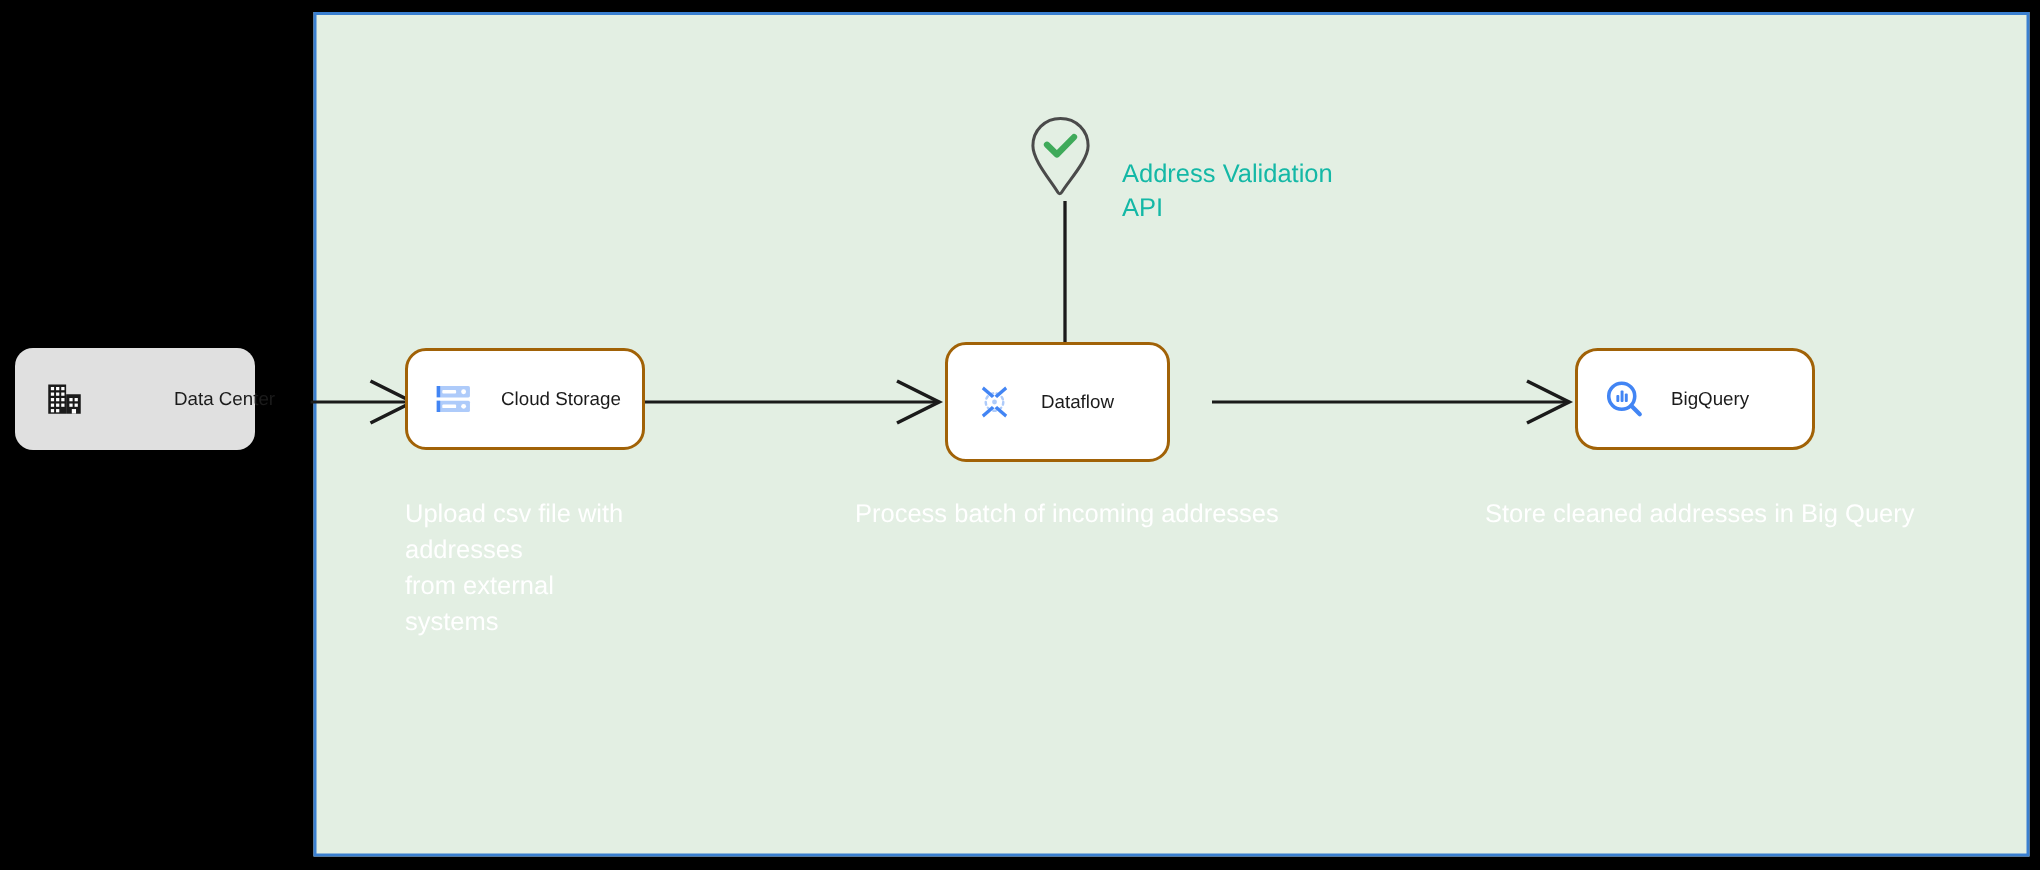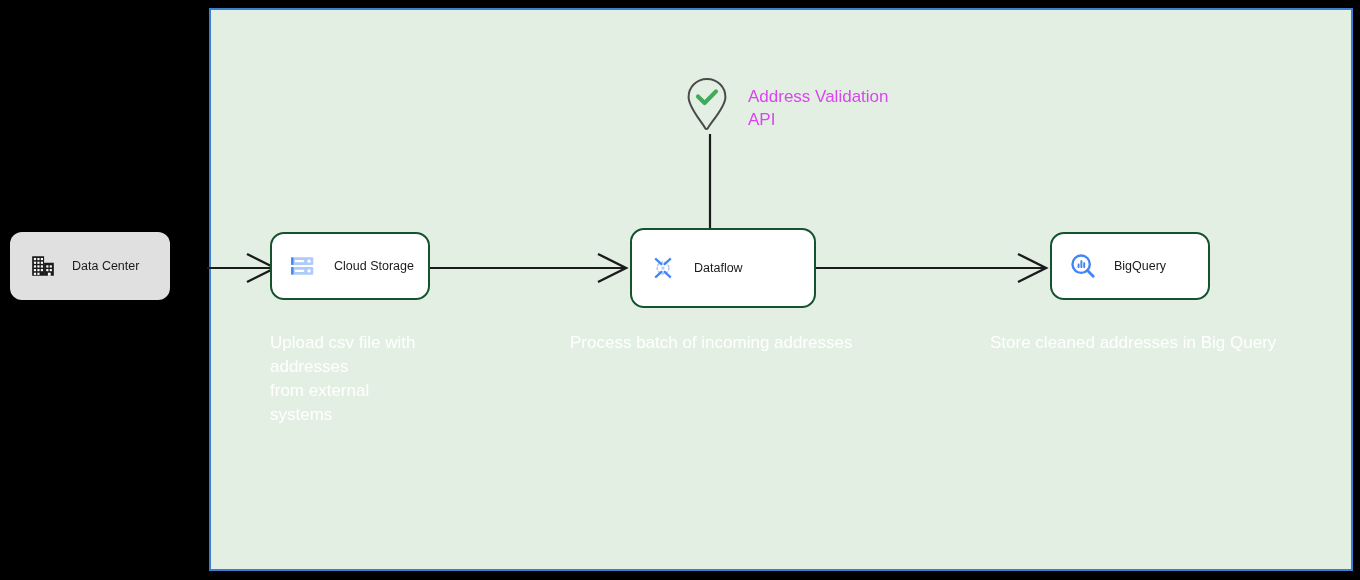--- a/index.html
+++ b/index.html
@@ -34,48 +34,49 @@
     left: 10px;
     top: 232px;
     width: 160px;
     height: 68px;
     background: #e0e0e0;
     border-radius: 12px;
     display: flex;
     align-items: center;
     box-sizing: border-box;
     padding-left: 20px;
+    gap: 44px;
   }
   #datacenter-node .node-label {
     font-size: 12.5px;
     color: #1b1b1b;
     margin-left: 16px;
     white-space: nowrap;
   }
 
   
   .gcp-node {
     position: absolute;
     background: #ffffff;
-    border: 2px solid #14532d;
+    border: 2px solid #a16207;
     border-radius: 14px;
     display: flex;
     align-items: center;
     box-sizing: border-box;
     padding-left: 18px;
   }
   .gcp-node .node-label {
     font-size: 12.5px;
     color: #1b1b1b;
     margin-left: 18px;
     white-space: nowrap;
   }
   #cloudstorage-node { left: 270px; top: 232px; width: 160px; height: 68px; }
-  #dataflow-node    { left: 630px; top: 228px; width: 186px; height: 80px; text-align: center; }
-  #bigquery-node    { left: 1050px; top: 232px; width: 160px; height: 68px; }
+  #dataflow-node    { left: 630px; top: 228px; width: 150px; height: 80px; text-align: center; }
+  #bigquery-node    { left: 1050px; top: 232px; width: 160px; height: 68px; border-radius: 15px; }
 
   .node-icon {
     width: 26px;
     height: 26px;
     flex: 0 0 26px;
     display: block;
   }
 
   
   #validation-api {
@@ -86,23 +87,23 @@
     align-items: flex-start;
   }
   #validation-api .pin-icon {
     width: 46px;
     height: 56px;
     flex: 0 0 46px;
   }
   #validation-api .api-label {
     font-size: 17px;
     line-height: 23px;
-    color: #d946ef;
+    color: #14b8a6;
     margin-left: 18px;
-    margin-top: 9px;
+    margin-top: 28px;
     white-space: pre-line;
   }
 
   
   .connector {
     position: absolute;
     overflow: visible;
   }
 
   

